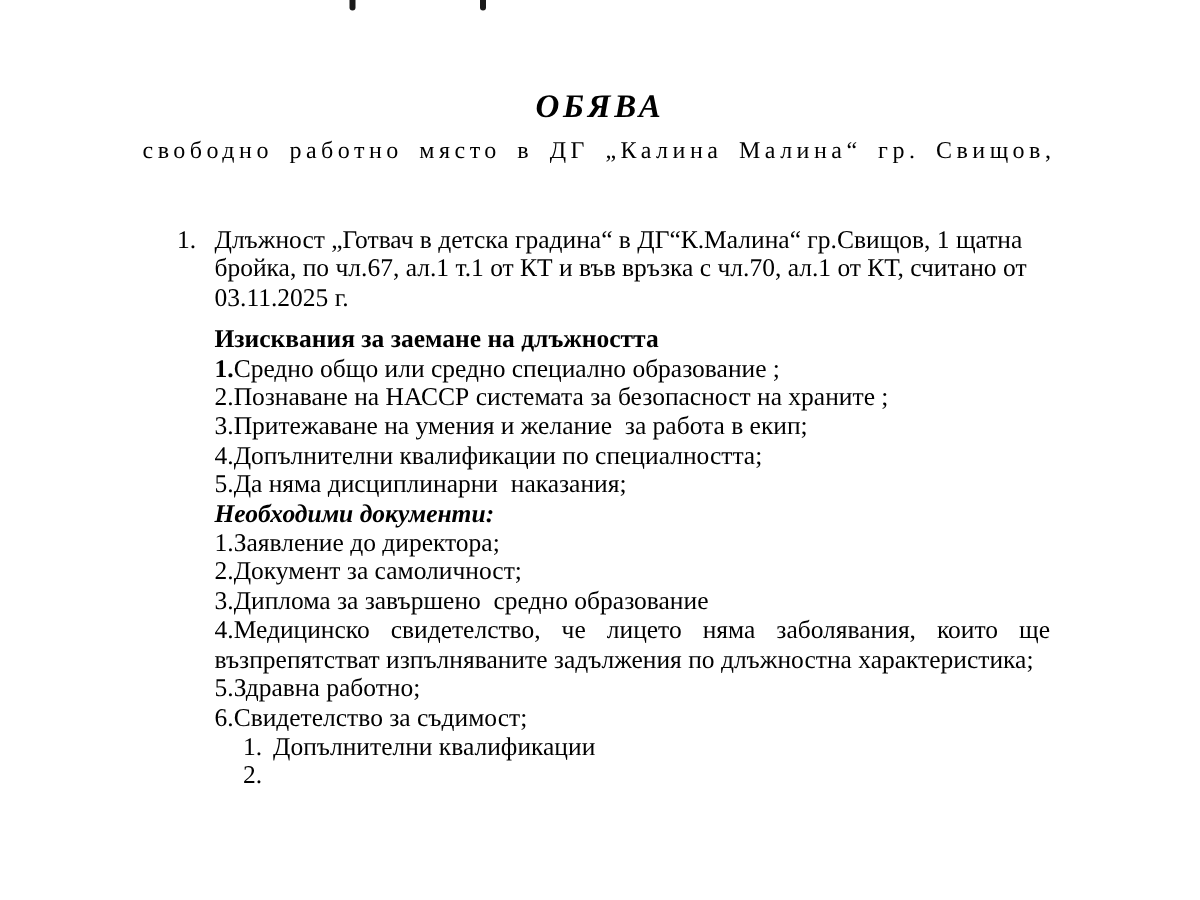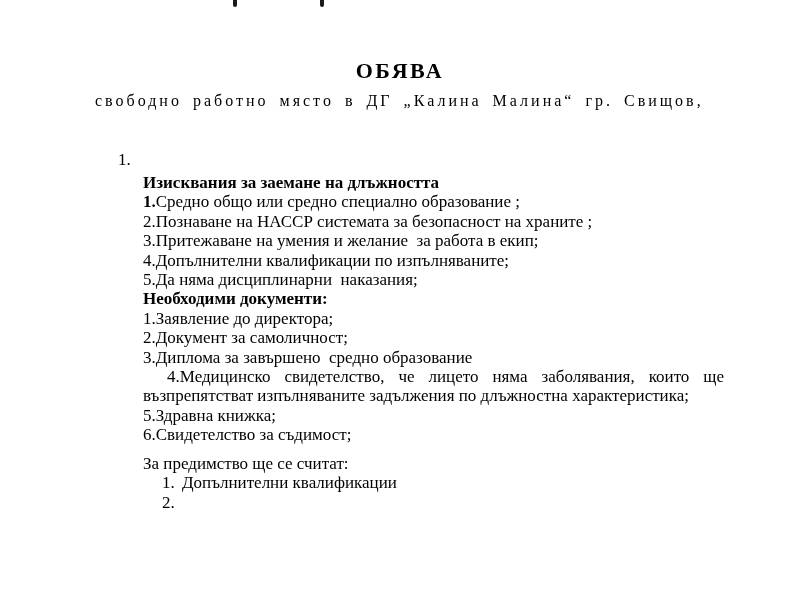--- a/index.html
+++ b/index.html
@@ -6,71 +6,70 @@
   body{
     width:800px;height:600px;overflow:hidden;position:relative;
     background:#ffffff;color:#000;
     font-family:"Liberation Serif","DejaVu Serif",serif;
   }
   .frag{position:absolute;top:0;width:4px;height:7px;background:#1a1a1a;border-radius:0 0 2px 2px;}
   #frag1{left:233px;}
   #frag2{left:320px;}
   .title{
     position:absolute;top:58px;left:2px;width:796px;text-align:center;
-    font-weight:700;font-size:22px;letter-spacing:2.5px;
+    font-weight:700;font-size:22px;letter-spacing:2.5px;font-style:italic;
   }
   .subtitle{
     position:absolute;top:92px;left:95px;font-size:16px;
     letter-spacing:3px;word-spacing:4px;white-space:nowrap;
   }
   .content{
     position:absolute;left:143px;top:150px;width:564px;
     font-size:17px;line-height:19.4px;
   }
   .vacancy{position:relative;margin-left:-25px;padding-left:25px;width:580px;}
   .vacancy .num{position:absolute;left:0;top:0;width:25px;}
   .line{min-height:19.4px;}
-  .h{font-weight:700;margin-top:23px;}
-  .h2{font-weight:700;}
+  .h{font-weight:700;margin-top:8px;}
+  .h2{font-weight:700;font-style:italic;}
   .b{font-weight:700;}
-  .just{width:557px;text-align:justify;text-align-last:justify;margin-left:24px;}
+  .just{width:557px;text-align:justify;text-align-last:justify;}
   .pref-head{margin-top:9px;}
   .pref-item{position:relative;padding-left:39px;}
   .pref-item .num{position:absolute;left:19px;top:0;}
 </style>
 </head>
 <body>
 
 <div class="frag" id="frag1"></div>
 <div class="frag" id="frag2"></div>
 
 <div class="title">ОБЯВА</div>
 
 <div class="subtitle">свободно работно място в ДГ „Калина Малина“ гр. Свищов,</div>
 
 <div class="content">
 
-  <div class="vacancy"><span class="num">1.</span></div>
+  <div class="vacancy"><span class="num">1.</span><span>Длъжност „Готвач в детска градина“ в ДГ“К.Малина“ гр.Свищов, 1 щатна бройка, по чл.67, ал.1 т.1 от КТ и във връзка с чл.70, ал.1 от КТ, считано от 03.11.2025 г.</span></div>
 
   <div class="line h">Изисквания за заемане на длъжността</div>
 
   <div class="line"><span class="b">1.</span><span>Средно общо или средно специално образование ;</span></div>
   <div class="line"><span>2.</span><span>Познаване на НАССР системата за безопасност на храните ;</span></div>
   <div class="line"><span>3.</span><span>Притежаване на умения и желание &nbsp;за работа в екип;</span></div>
-  <div class="line"><span>4.</span><span>Допълнителни квалификации по изпълняваните;</span></div>
+  <div class="line"><span>4.</span><span>Допълнителни квалификации по специалността;</span></div>
   <div class="line"><span>5.</span><span>Да няма дисциплинарни &nbsp;наказания;</span></div>
 
   <div class="line h2">Необходими документи:</div>
 
   <div class="line"><span>1.</span><span>Заявление до директора;</span></div>
   <div class="line"><span>2.</span><span>Документ за самоличност;</span></div>
   <div class="line"><span>3.</span><span>Диплома за завършено &nbsp;средно образование</span></div>
   <div class="line just"><span>4.</span><span>Медицинско свидетелство, че лицето няма заболявания, които ще</span></div>
   <div class="line"><span>възпрепятстват изпълняваните задължения по длъжностна характеристика;</span></div>
-  <div class="line"><span>5.</span><span>Здравна книжка;</span></div>
+  <div class="line"><span>5.</span><span>Здравна работно;</span></div>
   <div class="line"><span>6.</span><span>Свидетелство за съдимост;</span></div>
 
-  <div class="line pref-head">За предимство ще се считат:</div>
 
   <div class="line pref-item"><span class="num">1.</span><span>Допълнителни квалификации</span></div>
   <div class="line pref-item"><span class="num">2.</span></div>
 
 </div>
 
 </body></html>

